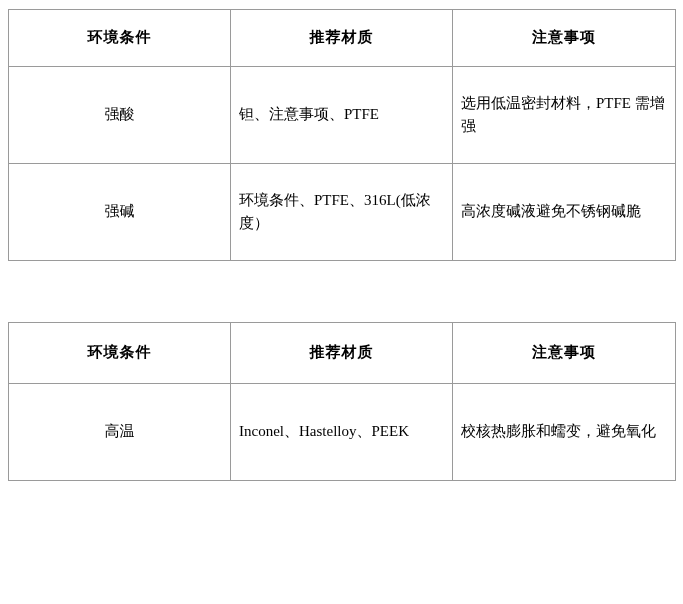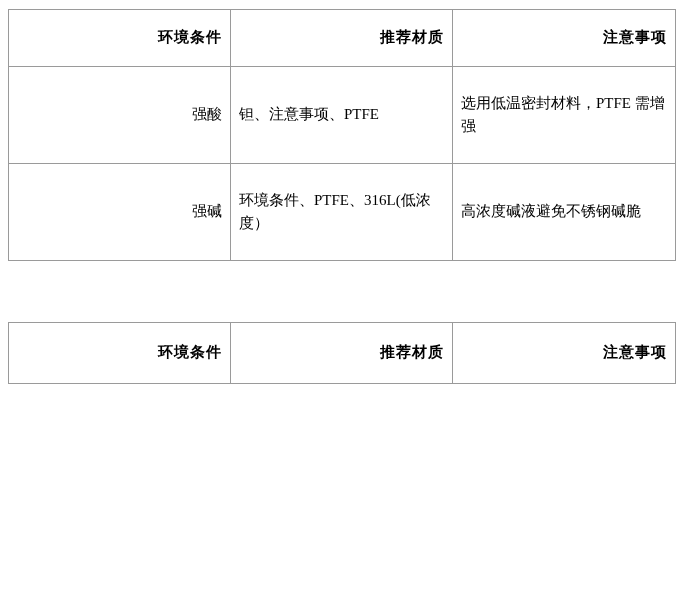--- a/index.html
+++ b/index.html
@@ -28,26 +28,26 @@
   table.grid td {
     border: 1px solid #9a9a9a;
     padding: 6px 8px;
     vertical-align: middle;
     font-size: 15px;
     line-height: 1.55;
     word-wrap: break-word;
     overflow-wrap: break-word;
   }
   table.grid td.header-cell {
-    text-align: right;
+    text-align: center;
     font-weight: bold;
     letter-spacing: 1px;
   }
   table.grid td.cond-cell {
-    text-align: right;
+    text-align: center;
     margin-top: 20px;
   }
   table.grid td.mat-cell,
   table.grid td.note-cell {
     text-align: left;
   }
   
   #table-one {
     position: absolute;
     left: 8px;
@@ -110,16 +110,21 @@
       <col class="c-cond">
       <col class="c-mat">
       <col class="c-note">
     </colgroup>
     <tbody>
       <tr class="header-row">
         <td class="header-cell">环境条件</td>
         <td class="header-cell">推荐材质</td>
         <td class="header-cell">注意事项</td>
       </tr>
+      <tr class="row-1">
+        <td class="cond-cell">高温</td>
+        <td class="mat-cell">Inconel、Hastelloy、PEEK</td>
+        <td class="note-cell">校核热膨胀和蠕变，避免氧化</td>
+      </tr>
     </tbody>
   </table>
 
 </div>
 
 </body></html>

